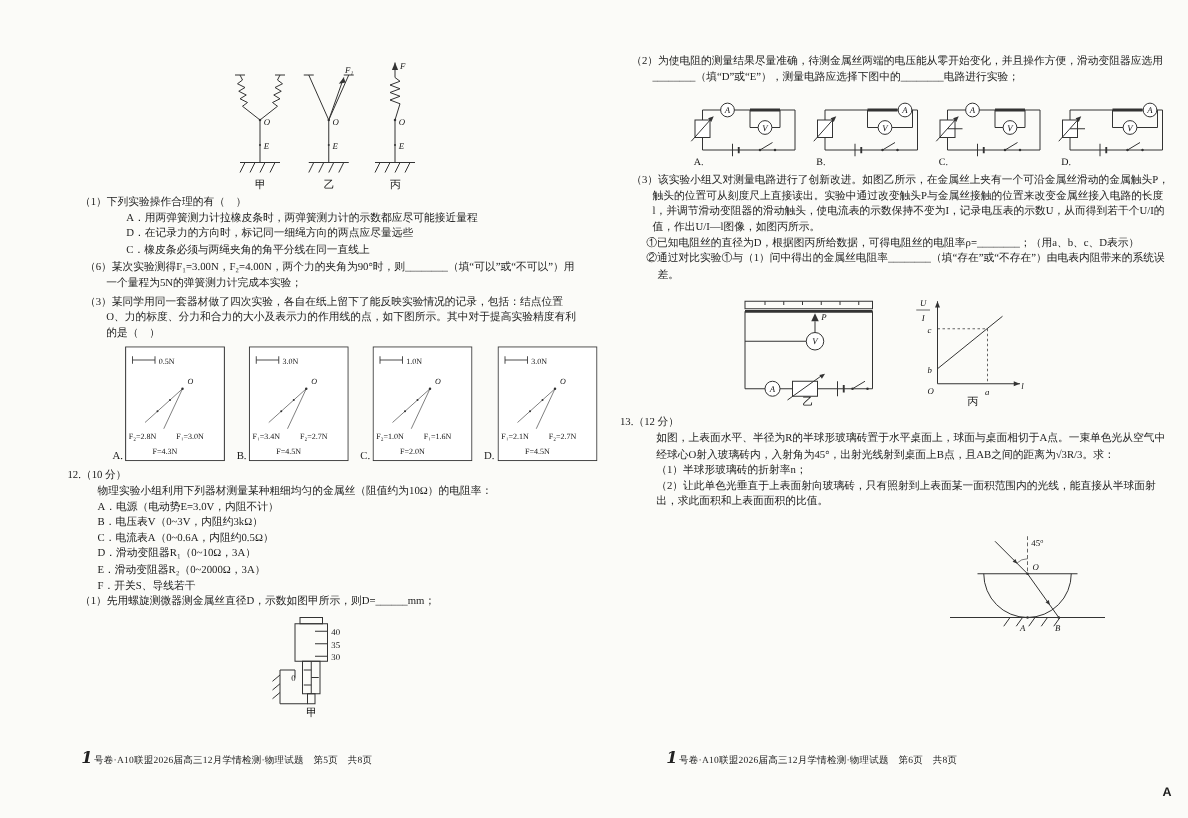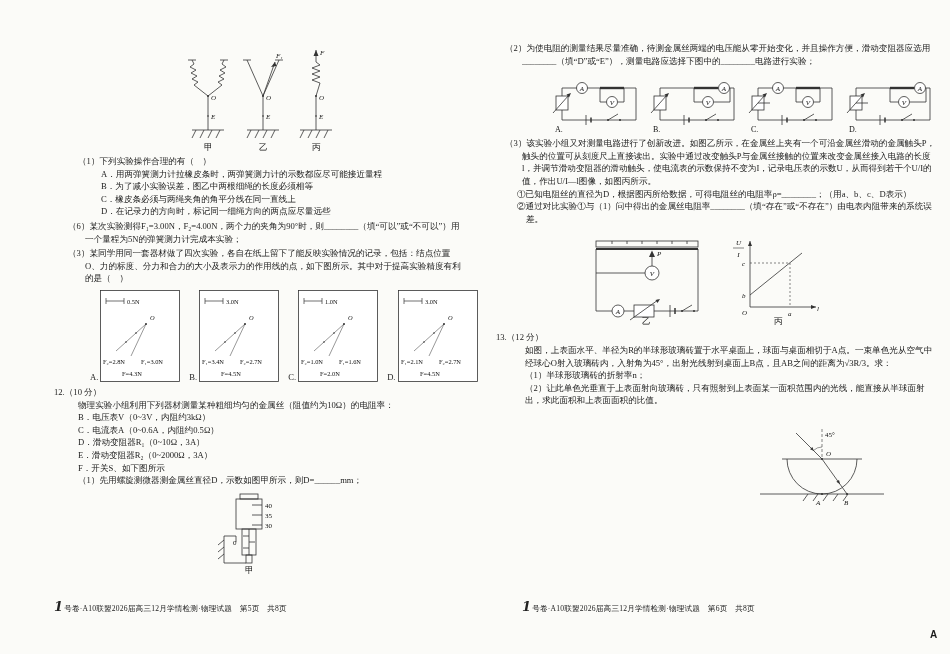--- a/index.html
+++ b/index.html
@@ -4,21 +4,21 @@
 <title>物理试题</title>
 <style>
 *{margin:0;padding:0;box-sizing:border-box}
 html,body{width:950px;height:654px}
 body{background:#fbfbf8;font-family:"Liberation Serif","DejaVu Serif",serif;color:#1b1b1b;position:relative;overflow:hidden}
 .page{position:absolute;top:34px;height:600px;font-size:8.6px;line-height:12.6px}
 .pL{left:28px;width:433px}
 .pR{left:496px;width:443px}
 p{margin:0}
 .mh{margin-left:26px}
-.m40{margin-left:50px}
+.m40{margin-left:36px}
 .m24{margin-left:29px}
 .opt{margin-left:73px}
 .eq{margin-left:50px}
 .hang5{padding-left:57px;text-indent:-17px}
 .hang6{padding-left:26px;text-indent:-17px}
 .sub6{padding-left:30px;text-indent:-9px}
 .sp3{margin-top:2px}
 .mt8{margin-top:8px}
 .mt6{margin-top:6px}
 svg{display:block}
@@ -29,21 +29,21 @@
 .flb{font-size:8.6px}
 .it{font-style:italic}
 .fig-springs{margin:12px 0 3px 150px}
 .force-row{display:flex;gap:9px;margin:5px 0 4px 62px}
 .force-item{display:flex;align-items:flex-end;gap:2px}
 .fi-label{line-height:10px}
 .fig-micro{margin:5px 0 0 174px}
 .circuit-row{display:flex;gap:6px;margin:5px 0 3px 56px}
 .fig-mid{display:flex;align-items:flex-start;gap:16px;margin:8px 0 5px 86px}
 .fig-hemi{margin:14px 0 0 256px}
-.pfoot{position:absolute;left:26px;top:567px;font-size:7.6px;letter-spacing:.2px;white-space:nowrap;color:#222}
+.pfoot{position:absolute;left:37px;top:567px;font-size:7.6px;letter-spacing:.2px;white-space:nowrap;color:#222}
 .pfoot .brand{font-family:"DejaVu Serif",serif;font-style:italic;font-weight:bold;font-size:13px;margin-right:1px}
 .cornerA{position:absolute;left:930px;top:629px;font-family:"Liberation Sans",sans-serif;font-weight:bold;font-size:10px}
 </style>
 </head>
 <body>
 
 <section class="page pL">
 
   <svg class="fig-springs" width="170" height="106" viewBox="0 0 170 106">
     <g stroke="#333" stroke-width="0.8" fill="none">
@@ -96,23 +96,22 @@
     <text x="141" y="73" class="ft2 it">E</text>
     <text x="98" y="12" class="ft2 it">F₁</text>
     <text x="142" y="9" class="ft2 it">F</text>
     <text x="26" y="104" class="flb">甲</text>
     <text x="81" y="104" class="flb">乙</text>
     <text x="134" y="104" class="flb">丙</text>
   </svg>
 
   <p class="m40">（1）下列实验操作合理的有（　）</p>
   <p class="opt">A．用两弹簧测力计拉橡皮条时，两弹簧测力计的示数都应尽可能接近量程</p>
-  <p class="opt">B．为了减小实验误差，图乙中两根细绳的长度必须相等</p>
+  <p class="opt">D．在记录力的方向时，标记同一细绳方向的两点应尽量远些</p>
   <p class="opt">C．橡皮条必须与两绳夹角的角平分线在同一直线上</p>
-  <p class="opt">D．在记录力的方向时，标记同一细绳方向的两点应尽量远些</p>
   <p class="hang5 sp3">（6）某次实验测得F₁=3.00N，F₂=4.00N，两个力的夹角为90°时，则________（填“可以”或“不可以”）用一个量程为5N的弹簧测力计完成本实验；</p>
   <p class="hang5 sp3">（3）某同学用同一套器材做了四次实验，各自在纸上留下了能反映实验情况的记录，包括：结点位置O、力的标度、分力和合力的大小及表示力的作用线的点，如下图所示。其中对于提高实验精度有利的是（　）</p>
 
   <div class="force-row">
     <div class="force-item">
       <span class="fi-label">A.</span>
       <svg width="80" height="92" viewBox="0 0 80 92">
         <rect x="0.5" y="0.5" width="79" height="91" fill="#fff" stroke="#333" stroke-width="0.8"></rect>
         <line x1="6" y1="11" x2="24" y2="11" stroke="#333" stroke-width="0.7"></line>
         <line x1="6" y1="8" x2="6" y2="14" stroke="#333" stroke-width="0.7"></line>
@@ -183,25 +182,26 @@
           <circle cx="26" cy="52" r="0.8" fill="#333"></circle>
         <text x="3" y="74" class="ft">F₁=2.1N</text>
         <text x="41" y="74" class="ft">F₂=2.7N</text>
         <text x="22" y="86" class="ft">F=4.5N</text>
       </svg>
     </div>
   </div>
 
   <p class="mh">12.（10 分）</p>
   <p class="eq">物理实验小组利用下列器材测量某种粗细均匀的金属丝（阻值约为10Ω）的电阻率：</p>
+  <p class="eq">A．电源（电动势E=3.0V，内阻不计）</p>
   <p class="eq">B．电压表V（0~3V，内阻约3kΩ）</p>
   <p class="eq">C．电流表A（0~0.6A，内阻约0.5Ω）</p>
   <p class="eq">D．滑动变阻器R₁（0~10Ω，3A）</p>
   <p class="eq">E．滑动变阻器R₂（0~2000Ω，3A）</p>
-  <p class="eq">F．开关S、如下图所示</p>
+  <p class="eq">F．开关S、导线若干</p>
   <p class="m40">（1）先用螺旋测微器测金属丝直径D，示数如图甲所示，则D=______mm；</p>
 
   <svg class="fig-micro" width="110" height="82" viewBox="0 0 110 82">
     <g stroke="#333" stroke-width="0.8" fill="none">
       <rect x="38" y="2" width="18" height="5"></rect>
       <rect x="34" y="7" width="26" height="30"></rect>
       <line x1="50" y1="13" x2="60" y2="13"></line>
         <line x1="50" y1="23" x2="60" y2="23"></line>
         <line x1="50" y1="33" x2="60" y2="33"></line>
       <rect x="40" y="37" width="14" height="26"></rect>

